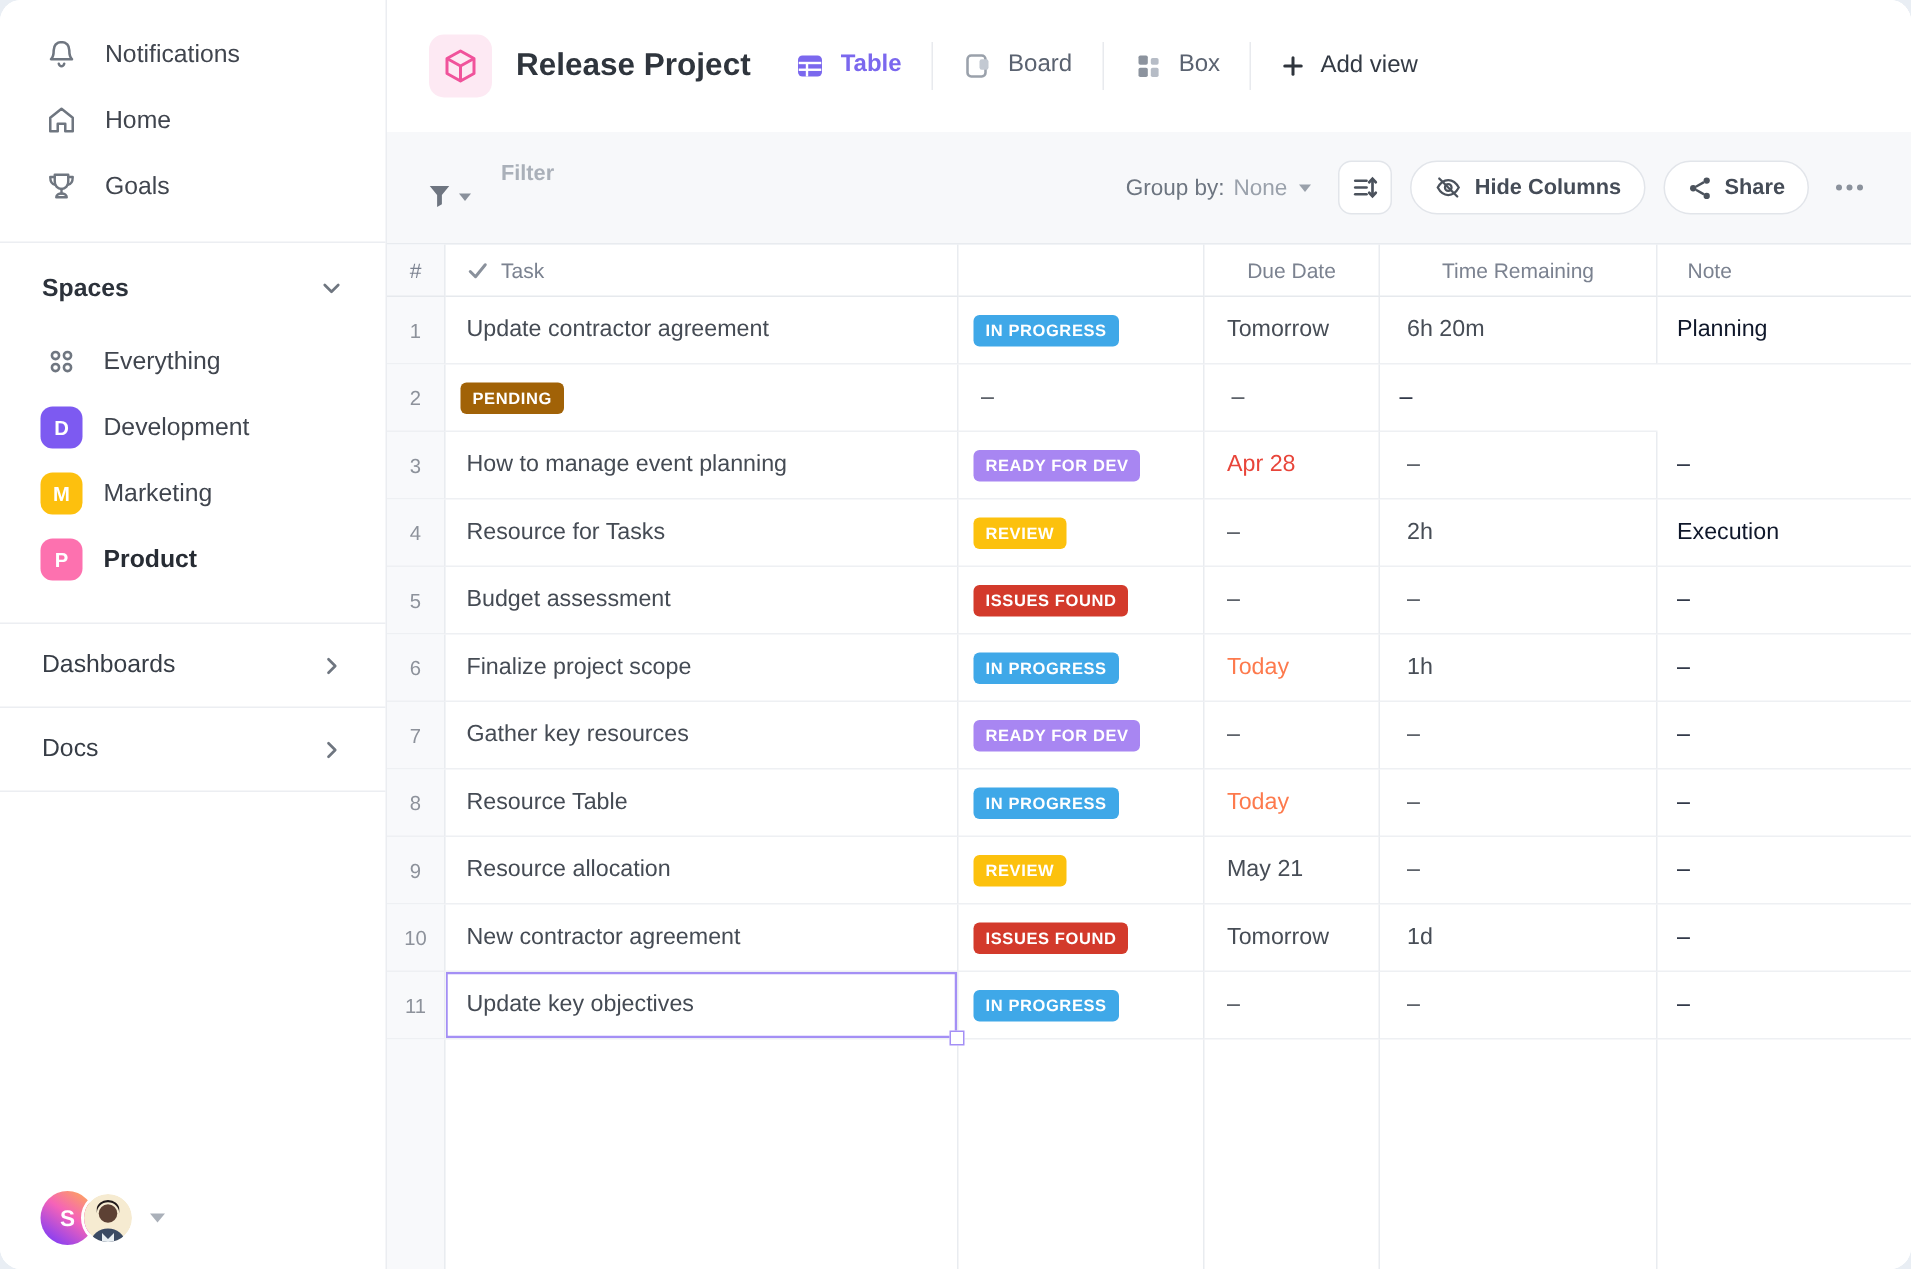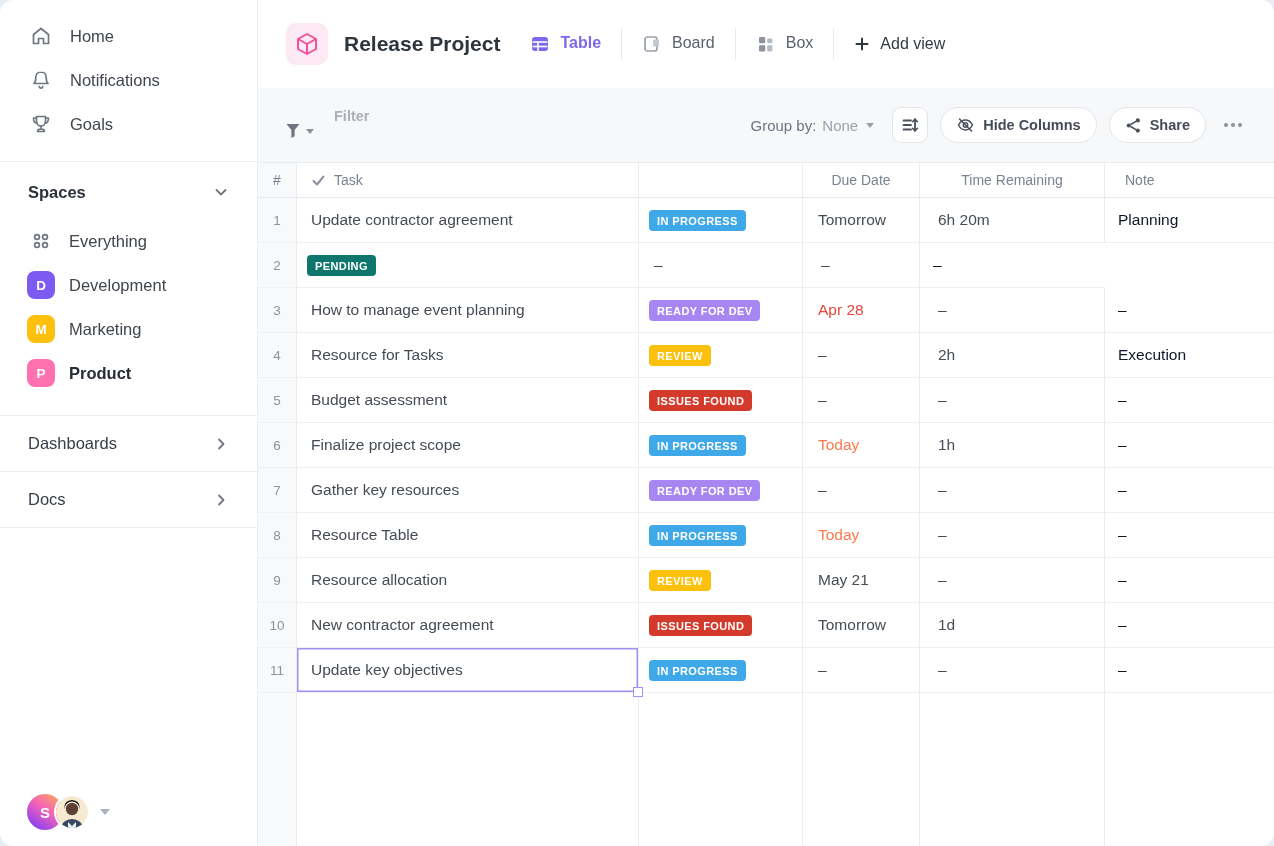--- a/index.html
+++ b/index.html
@@ -141,33 +141,33 @@
 <body>
 
 <div class="app">
 
   <aside class="sidebar">
 
     <nav class="side-nav">
       <div class="nav-item">
         <span class="icon-g">
           <svg width="22" height="22" viewBox="0 0 22 22" fill="none" stroke="currentColor" stroke-width="1.7" stroke-linecap="round" stroke-linejoin="round">
-            <path d="M3.5 9.5 L11 3.5 L18.5 9.5 V18.5 H13.5 V13.5 H8.5 V18.5 H3.5 Z"></path>
+            <path d="M11 3 C7.7 3 5.8 5.5 5.8 8.5 C5.8 13 4 14.5 4 14.5 H18 C18 14.5 16.2 13 16.2 8.5 C16.2 5.5 14.3 3 11 3 Z"></path>
+            <path d="M9.2 17.5 C9.5 18.6 10.2 19.2 11 19.2 C11.8 19.2 12.5 18.6 12.8 17.5"></path>
           </svg>
         </span>
-        <span class="lbl">Home</span>
+        <span class="lbl">Notifications</span>
       </div>
       <div class="nav-item">
         <span class="icon-g">
           <svg width="22" height="22" viewBox="0 0 22 22" fill="none" stroke="currentColor" stroke-width="1.7" stroke-linecap="round" stroke-linejoin="round">
-            <path d="M11 3 C7.7 3 5.8 5.5 5.8 8.5 C5.8 13 4 14.5 4 14.5 H18 C18 14.5 16.2 13 16.2 8.5 C16.2 5.5 14.3 3 11 3 Z"></path>
-            <path d="M9.2 17.5 C9.5 18.6 10.2 19.2 11 19.2 C11.8 19.2 12.5 18.6 12.8 17.5"></path>
+            <path d="M3.5 9.5 L11 3.5 L18.5 9.5 V18.5 H13.5 V13.5 H8.5 V18.5 H3.5 Z"></path>
           </svg>
         </span>
-        <span class="lbl">Notifications</span>
+        <span class="lbl">Home</span>
       </div>
       <div class="nav-item">
         <span class="icon-g">
           <svg width="22" height="22" viewBox="0 0 22 22" fill="none" stroke="currentColor" stroke-width="1.6" stroke-linecap="round" stroke-linejoin="round">
             <path d="M6.5 3.5 H15.5 V8 C15.5 11 13.5 13 11 13 C8.5 13 6.5 11 6.5 8 Z"></path>
             <path d="M6.5 5 H3.5 C3.5 8 4.5 9.8 6.8 10.3"></path>
             <path d="M15.5 5 H18.5 C18.5 8 17.5 9.8 15.2 10.3"></path>
             <path d="M11 13 V16"></path>
             <path d="M7.5 18.5 C7.5 17 9 16 11 16 C13 16 14.5 17 14.5 18.5 Z"></path>
           </svg>
@@ -382,21 +382,21 @@
           <span class="badge" style="background: rgb(63, 168, 232);">IN PROGRESS</span>
         </div>
         <div class="c-due" style="color: rgb(71, 77, 86);">Tomorrow</div>
         <div class="c-time">6h 20m</div>
         <div class="c-note">Planning</div>
       </div>
 
       <div class="grid-row trow">
         <div class="c-num">2</div>
         <div class="c-status">
-          <span class="badge" style="background: #0f766e;">PENDING</span>
+          <span class="badge" style="background: #a16207;">PENDING</span>
         </div>
         <div class="c-due" style="color: rgb(71, 77, 86);">–</div>
         <div class="c-time">–</div>
         <div class="c-note">–</div>
       </div>
 
       <div class="grid-row trow">
         <div class="c-num">3</div>
         <div class="c-task">How to manage event planning</div>
         <div class="c-status">

